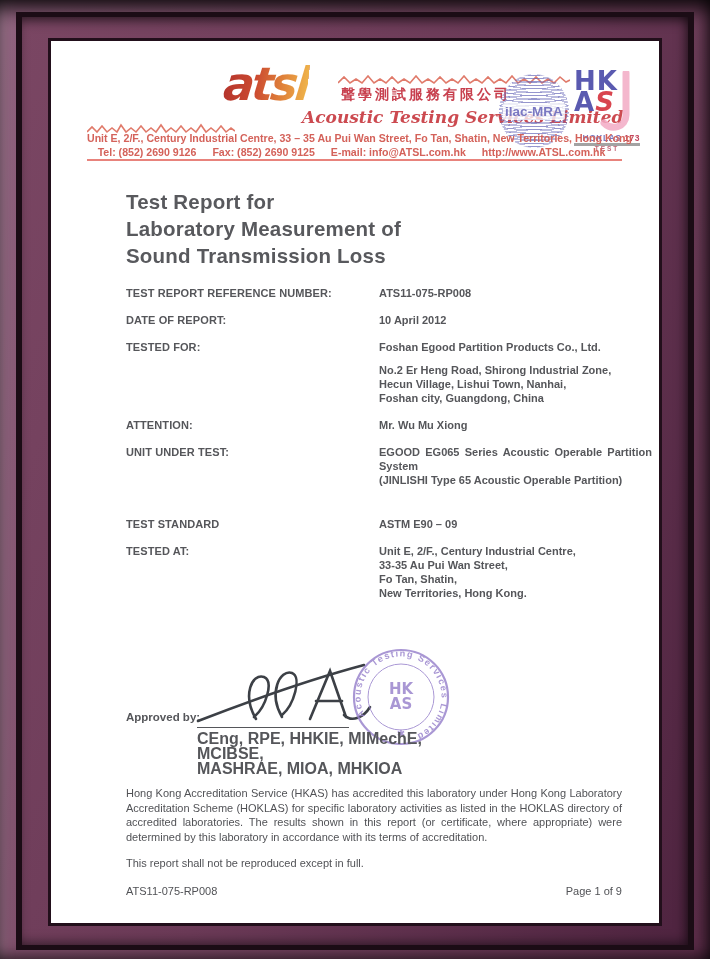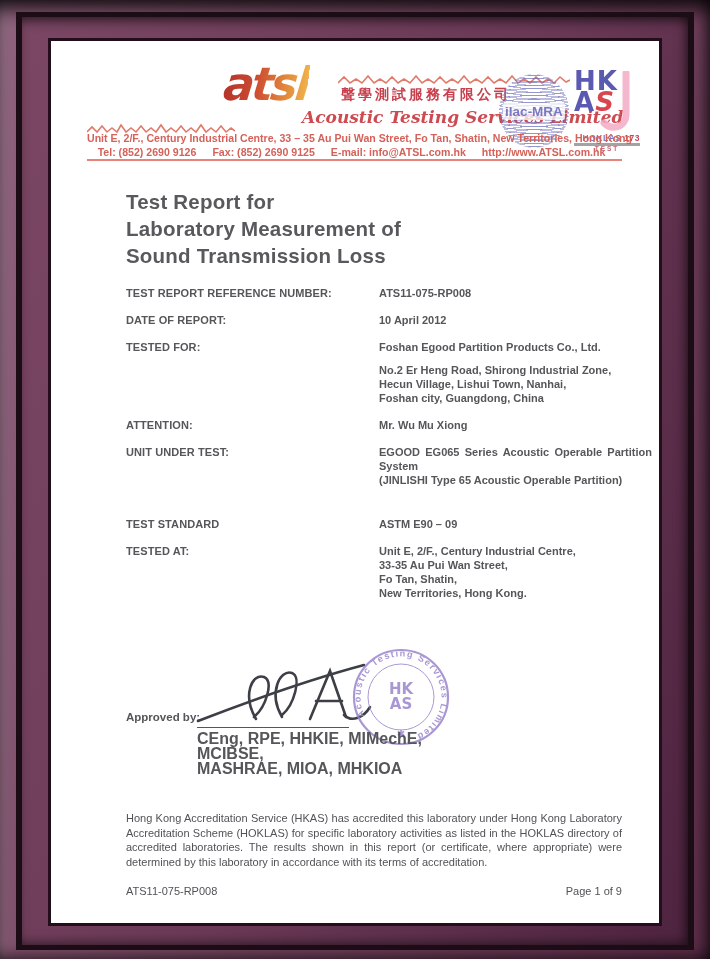--- a/index.html
+++ b/index.html
@@ -282,20 +282,21 @@
           <text x="50" y="62" text-anchor="middle" font-family="DejaVu Sans, sans-serif" font-size="15" font-weight="900" fill="#9b86cd">AS</text>
         </svg>
         <div class="signame">
           <div class="sigquals">CEng, RPE, HHKIE, MIMechE, MCIBSE,
 MASHRAE, MIOA, MHKIOA</div>
         </div>
       </div>
 
       <div class="footer">
         <p class="disclaimer">Hong Kong Accreditation Service (HKAS) has accredited this laboratory under Hong Kong Laboratory Accreditation Scheme (HOKLAS) for specific laboratory activities as listed in the HOKLAS directory of accredited laboratories. The results shown in this report (or certificate, where appropriate) were determined by this laboratory in accordance with its terms of accreditation.</p>
+        <p class="repro">This report shall not be reproduced except in full.</p>
         <div class="refrow">
           <span>ATS11-075-RP008</span>
           <span>Page 1 of 9</span>
         </div>
       </div>
 
     </div>
    </div>
   </div>
  </div>

